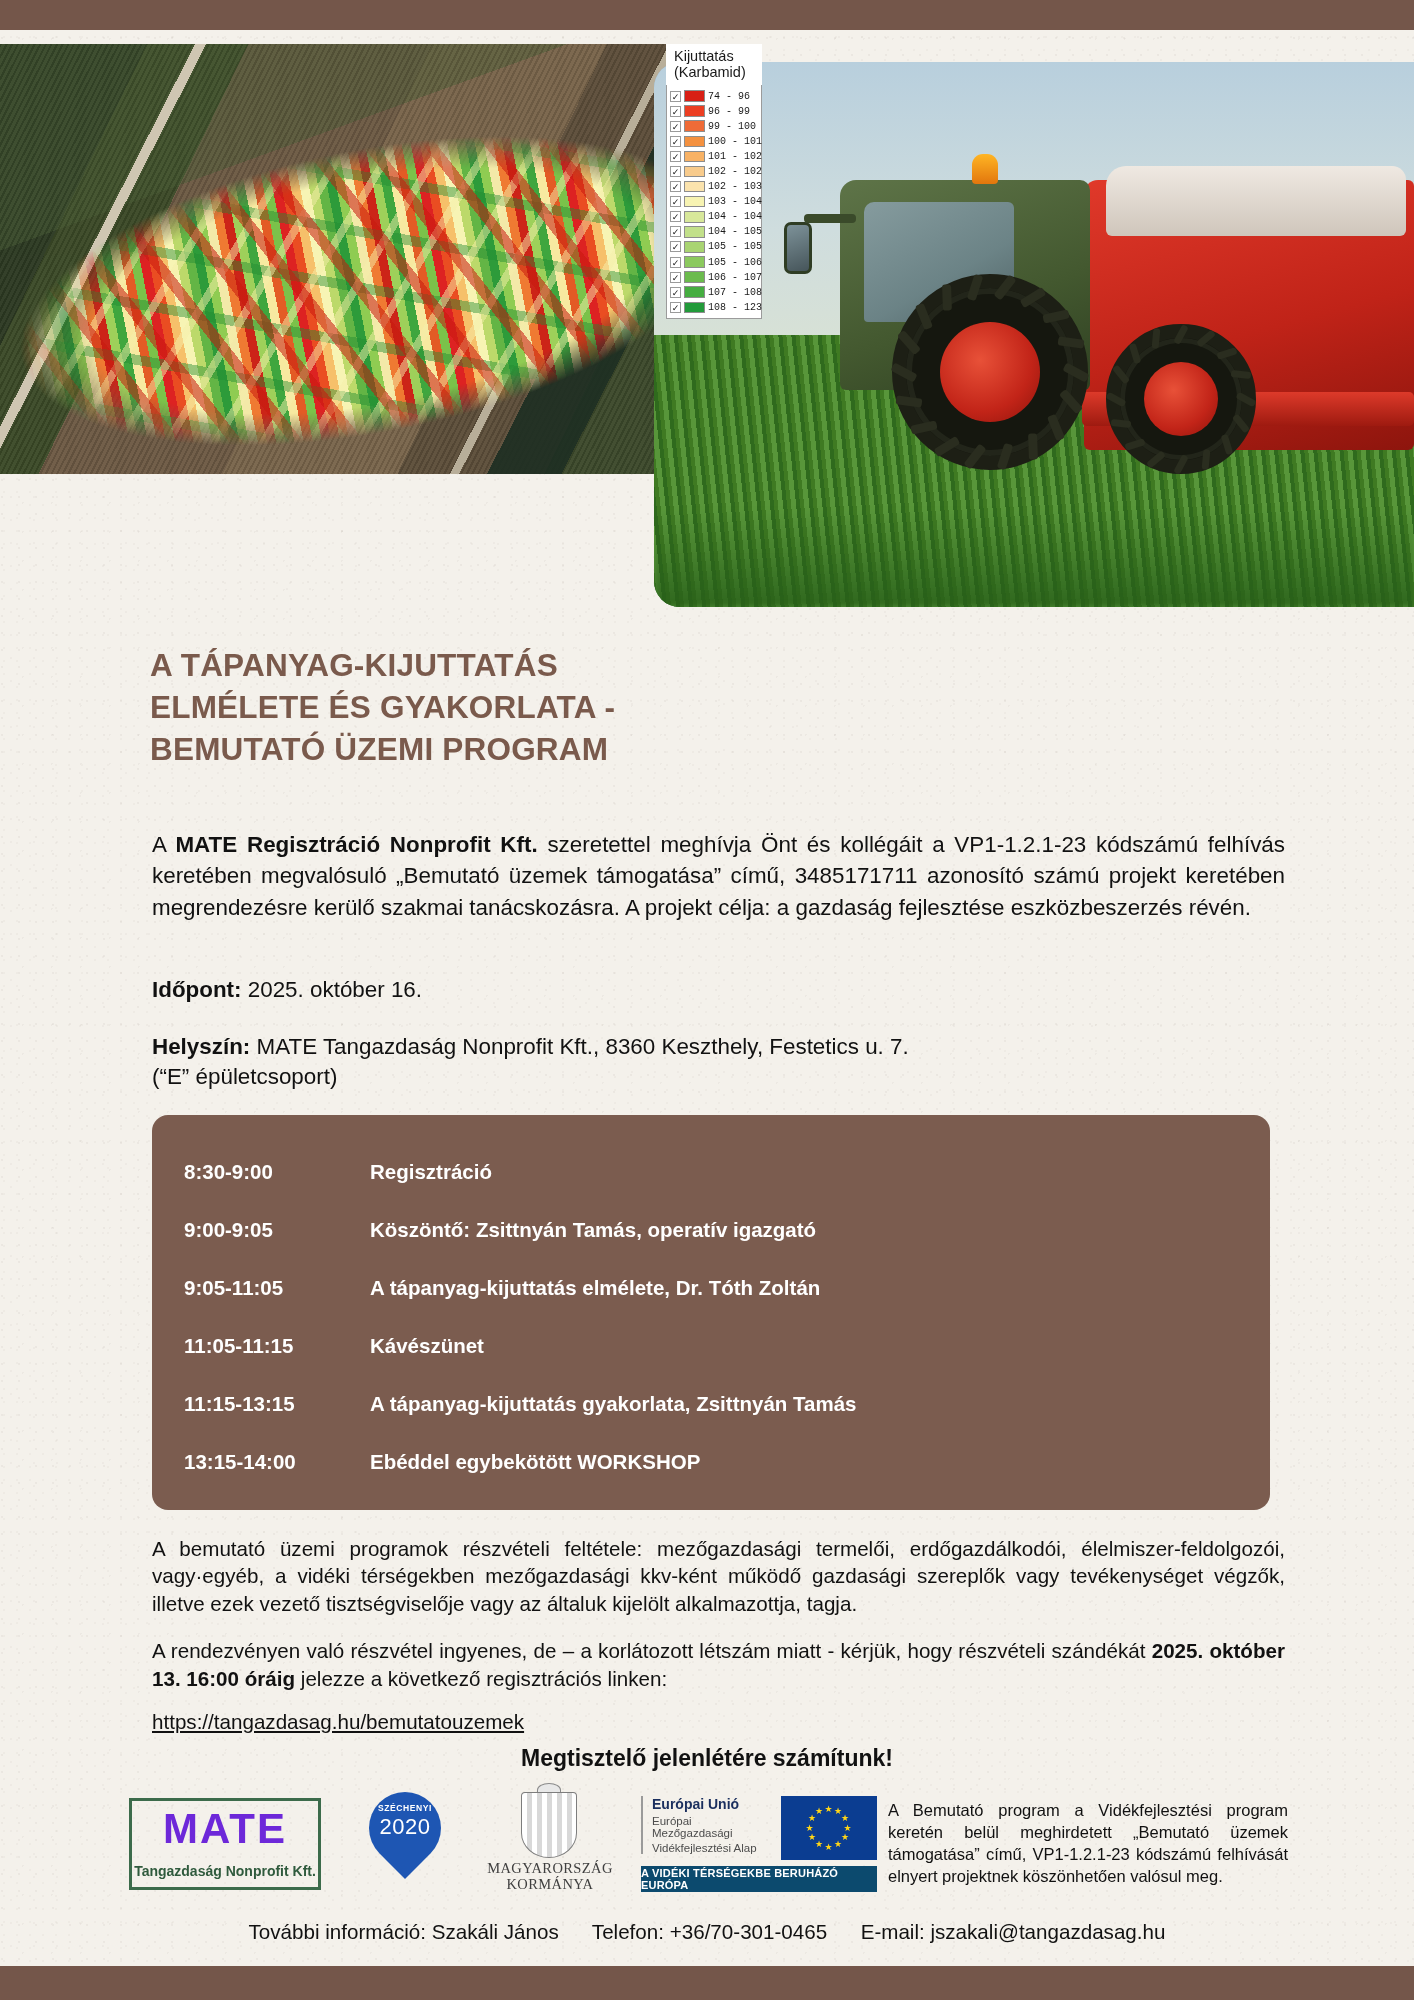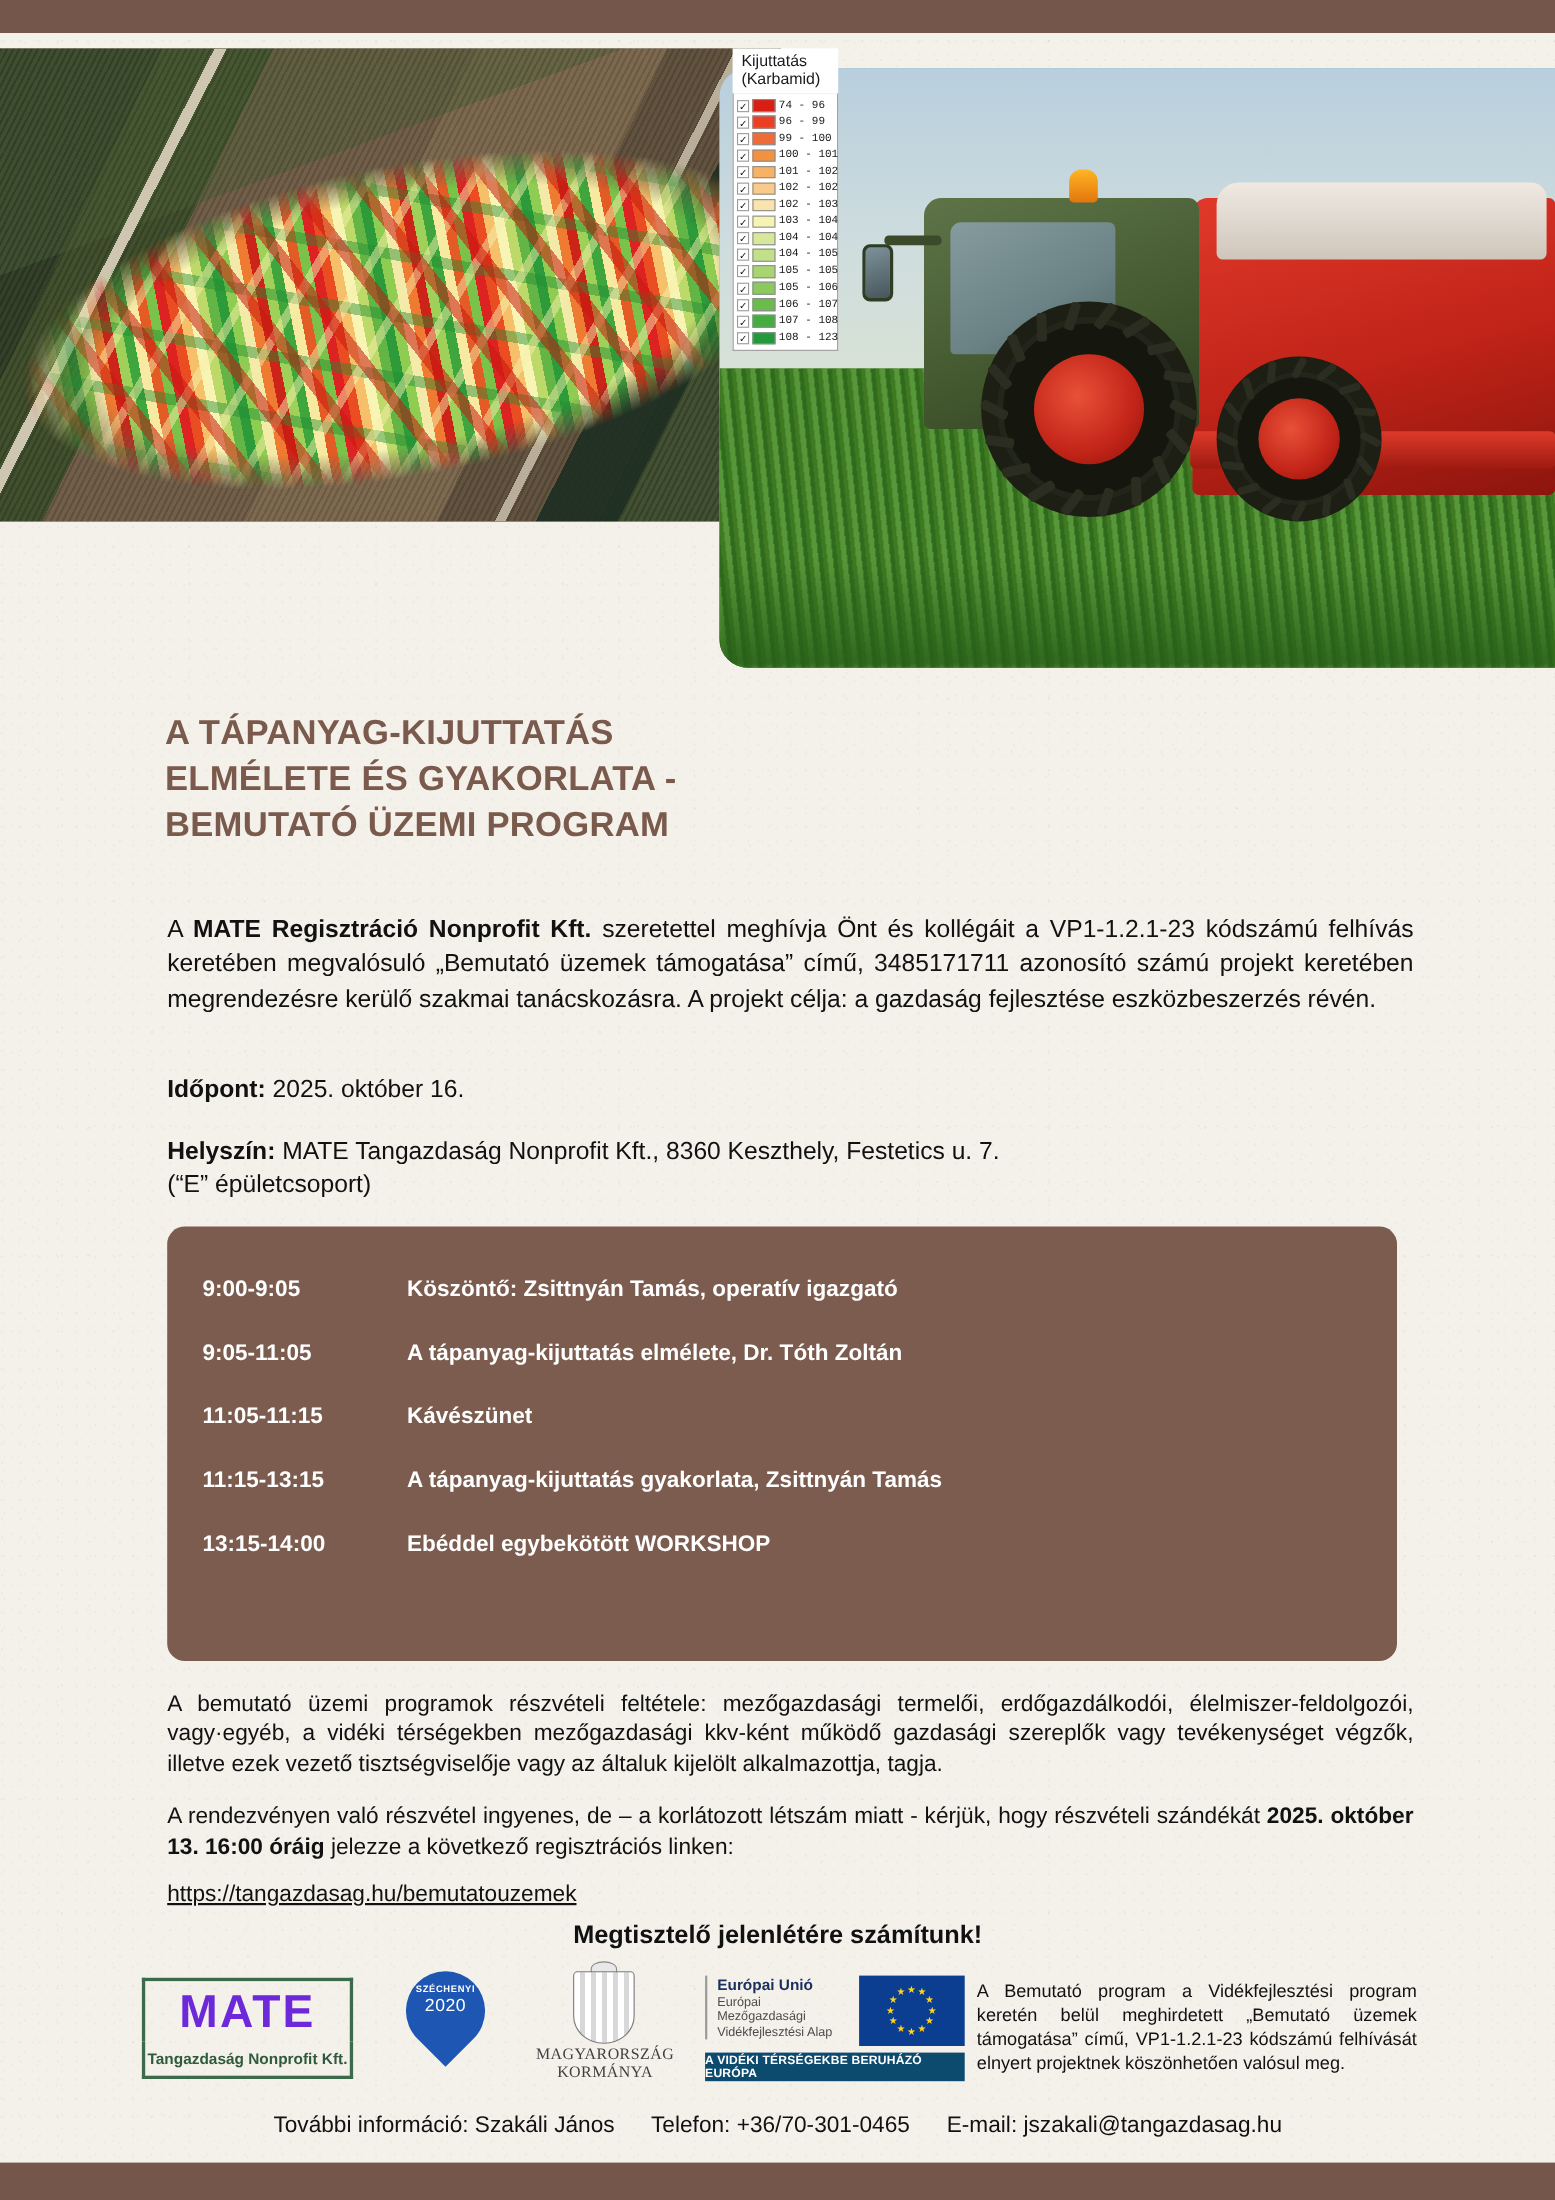--- a/index.html
+++ b/index.html
@@ -357,21 +357,21 @@
     position: absolute; left: 12px; top: 0; width: 72px; height: 72px;
     background: #1e56b3; border-radius: 50% 50% 50% 0;
     transform: rotate(-45deg);
   }
   #sz-text {
     position: absolute; left: 12px; top: 12px; width: 72px;
     text-align: center; color: #fff; line-height: 1;
   }
   #sz-top { font-size: 8.5px; font-weight: bold; letter-spacing: .6px; }
   #sz-year {
-    font-size: 16px; letter-spacing: .5px; margin-top: 3px;
+    font-size: 22px; letter-spacing: .5px; margin-top: 3px;
   }
   
   #logo-hungary { position: absolute; left: 360px; top: 0; width: 130px; height: 108px; }
   #hu-shield {
     position: absolute; left: 36px; top: 2px; width: 56px; height: 66px;
     background:
       repeating-linear-gradient(90deg, #ffffff 0 5px, #d8d8d8 5px 10px);
     border: 1.5px solid #7d7d7d;
     border-radius: 4px 4px 50% 50% / 4px 4px 38% 38%;
   }
@@ -596,20 +596,24 @@
   <div id="venue-block">
     <div>
       <span class="lbl">Helyszín:</span>
       <span>MATE Tangazdaság Nonprofit Kft., 8360 Keszthely, Festetics u. 7.</span>
     </div>
     <div>(“E” épületcsoport)</div>
   </div>
 
   <div id="schedule">
       <div class="sched-row">
+        <div class="sched-time">8:30-9:00</div>
+        <div class="sched-desc">Regisztráció</div>
+      </div>
+      <div class="sched-row">
         <div class="sched-time">9:00-9:05</div>
         <div class="sched-desc">Köszöntő: Zsittnyán Tamás, operatív igazgató</div>
       </div>
       <div class="sched-row">
         <div class="sched-time">9:05-11:05</div>
         <div class="sched-desc">A tápanyag-kijuttatás elmélete, Dr. Tóth Zoltán</div>
       </div>
       <div class="sched-row">
         <div class="sched-time">11:05-11:15</div>
         <div class="sched-desc">Kávészünet</div>

